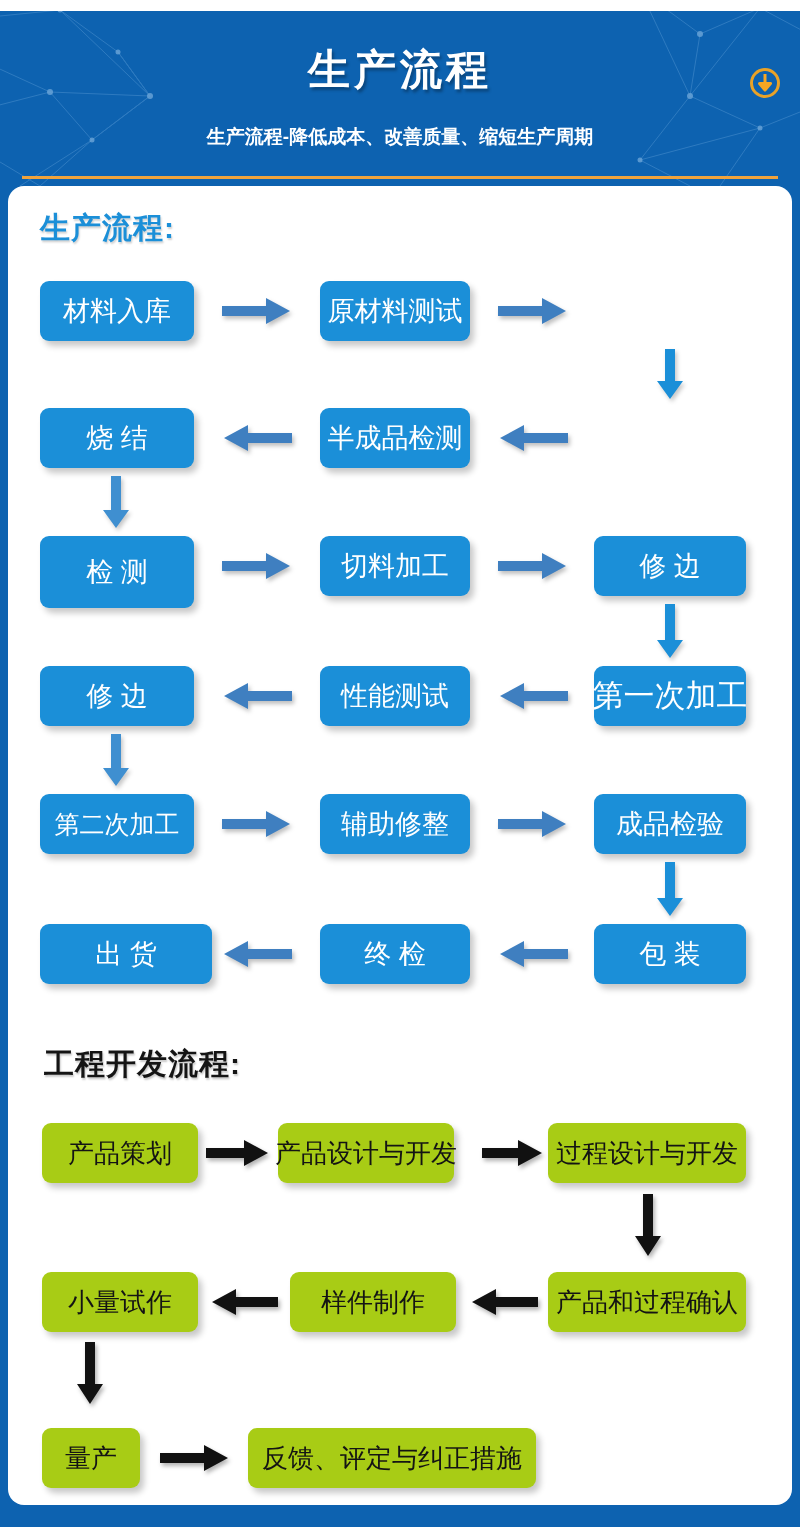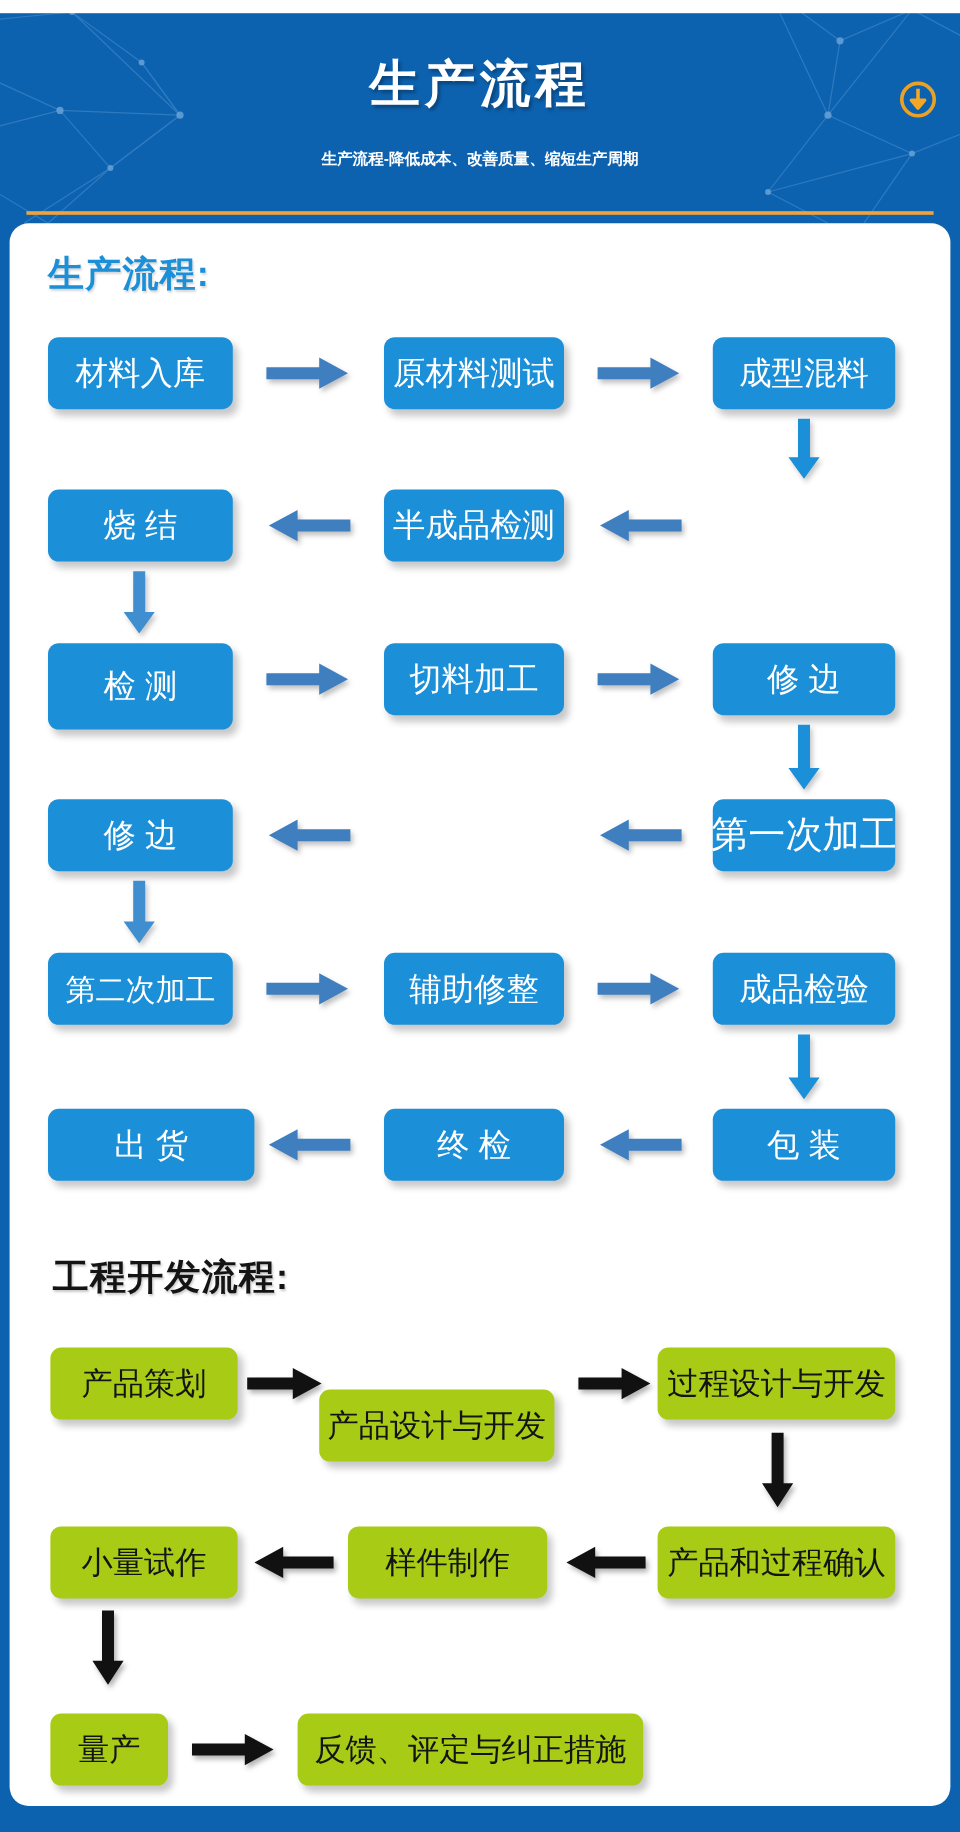--- a/index.html
+++ b/index.html
@@ -46,21 +46,21 @@
     font-weight: bold;
     letter-spacing: 4px;
     text-shadow: 2px 3px 3px rgba(0,0,0,0.30);
   }
   .subtitle {
     position: absolute;
     left: 0; top: 124px;
     width: 800px;
     text-align: center;
     color: #ffffff;
-    font-size: 13px;
+    font-size: 19px;
     font-weight: bold;
     letter-spacing: 0px;
   }
   .dl-icon {
     position: absolute;
     left: 749px; top: 67px;
     width: 32px; height: 32px;
   }
   .orangeline {
     position: absolute;
@@ -161,30 +161,30 @@
     </div>
     <div class="orangeline"></div>
   </div>
 
   <div class="card"></div>
 
   <div class="sec-title blue" style="left:40px; top:208px;">生产流程:</div>
 
   <div class="node blue" style="left:40px; top:281px; width:154px; height:60px;">材料入库</div>
   <div class="node blue" style="left:320px; top:281px; width:150px; height:60px;">原材料测试</div>
-  <div class="node blue" style="left:594px; top:281px; width:152px; height:60px;">成型混料</div>
 
   <div class="node blue" style="left:40px; top:408px; width:154px; height:60px;">烧 结</div>
   <div class="node blue" style="left:320px; top:408px; width:150px; height:60px;">半成品检测</div>
 
   <div class="node blue" style="left:40px; top:536px; width:154px; height:72px;">检 测</div>
   <div class="node blue" style="left:320px; top:536px; width:150px; height:60px;">切料加工</div>
   <div class="node blue" style="left:594px; top:536px; width:152px; height:60px;">修 边</div>
 
   <div class="node blue" style="left:40px; top:666px; width:154px; height:60px;">修 边</div>
+  <div class="node blue" style="left:320px; top:666px; width:150px; height:60px;">性能测试</div>
   <div class="node blue" style="left:594px; top:666px; width:152px; height:60px; font-size:31px;">第一次加工</div>
 
   <div class="node blue" style="left:40px; top:794px; width:154px; height:60px; font-size:25px;">第二次加工</div>
   <div class="node blue" style="left:320px; top:794px; width:150px; height:60px;">辅助修整</div>
   <div class="node blue" style="left:594px; top:794px; width:152px; height:60px;">成品检验</div>
 
   <div class="node blue" style="left:40px; top:924px; width:172px; height:60px;">出 货</div>
   <div class="node blue" style="left:320px; top:924px; width:150px; height:60px;">终 检</div>
   <div class="node blue" style="left:594px; top:924px; width:152px; height:60px;">包 装</div>
 
@@ -280,21 +280,21 @@
   </div>
   <div class="arrow" style="left:498px; top:940px;">
     <svg width="70" height="28" viewBox="0 0 70 28">
         <path d="M70 9 H26 V1 L2 14 L26 27 V19 H70 Z" fill="#3f7fc0" style="filter:drop-shadow(2px 3px 2px rgba(0,0,0,0.25))"></path>
       </svg>
   </div>
 
   <div class="sec-title dark" style="left:44px; top:1044px;">工程开发流程:</div>
 
   <div class="node green" style="left:42px; top:1123px; width:156px; height:60px;">产品策划</div>
-  <div class="node green" style="left:266px; top:1123px; width:196px; height:60px;margin-top:35px;">产品设计与开发</div>
+  <div class="node green" style="left:278px; top:1123px; width:176px; height:60px;">产品设计与开发</div>
   <div class="node green" style="left:548px; top:1123px; width:198px; height:60px;">过程设计与开发</div>
 
   <div class="node green" style="left:42px; top:1272px; width:156px; height:60px;">小量试作</div>
   <div class="node green" style="left:290px; top:1272px; width:166px; height:60px;">样件制作</div>
   <div class="node green" style="left:548px; top:1272px; width:198px; height:60px;">产品和过程确认</div>
 
   <div class="node green" style="left:42px; top:1428px; width:98px; height:60px;">量产</div>
   <div class="node green" style="left:248px; top:1428px; width:288px; height:60px;">反馈、评定与纠正措施</div>
 
   <div class="arrow" style="left:206px; top:1139px;">

